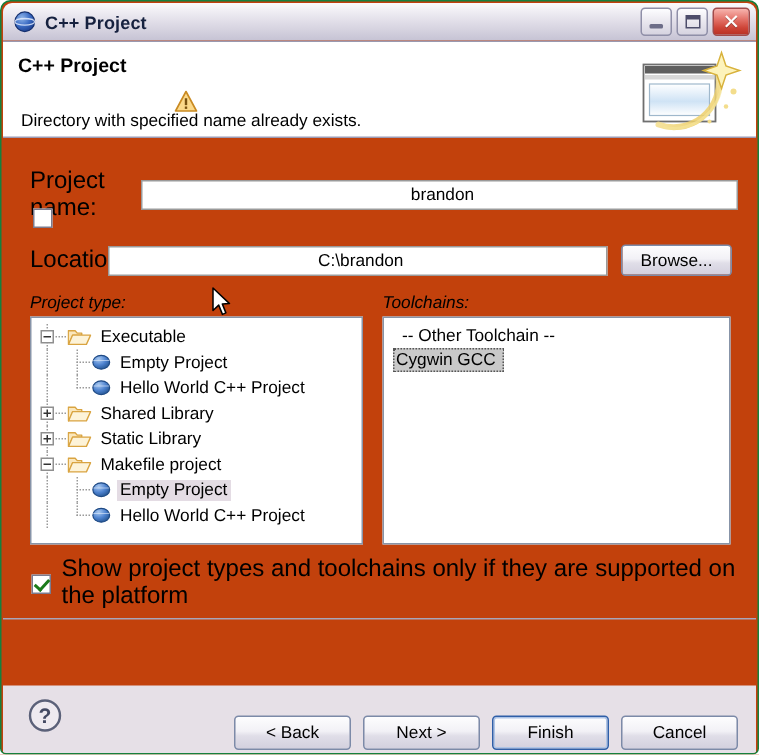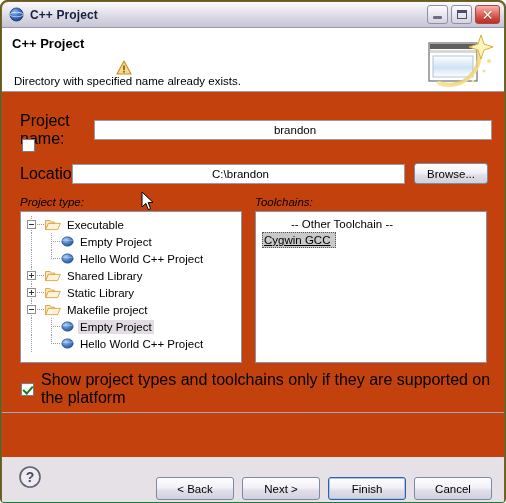--- a/index.html
+++ b/index.html
@@ -281,30 +281,29 @@
 
   
   .tc-list { padding: 4px 0 0 0; }
   .tc-item {
     height: 16px;
     font-size: 11.5px;
     line-height: 16px;
     padding-left: 6px;
     white-space: nowrap;
   }
-  .tc-item.header-item { padding-left: 35px; }
+  .tc-item.header-item { padding-left: 12px; }
   .tc-item.selected {
     background: #c9c9c9;
     outline: 1px dotted #555;
     outline-offset: -1px;
     display: inline-block;
     padding-right: 6px;
     margin-left: 6px;
     padding-left: 2px;
-    text-decoration: underline;
   }
 
   .row-showonly {
     position: absolute;
     left: 19px; top: 279px;
     display: flex; align-items: center;
   }
   .row-showonly .lbl { margin-left: 7px; }
 
   .hr {

